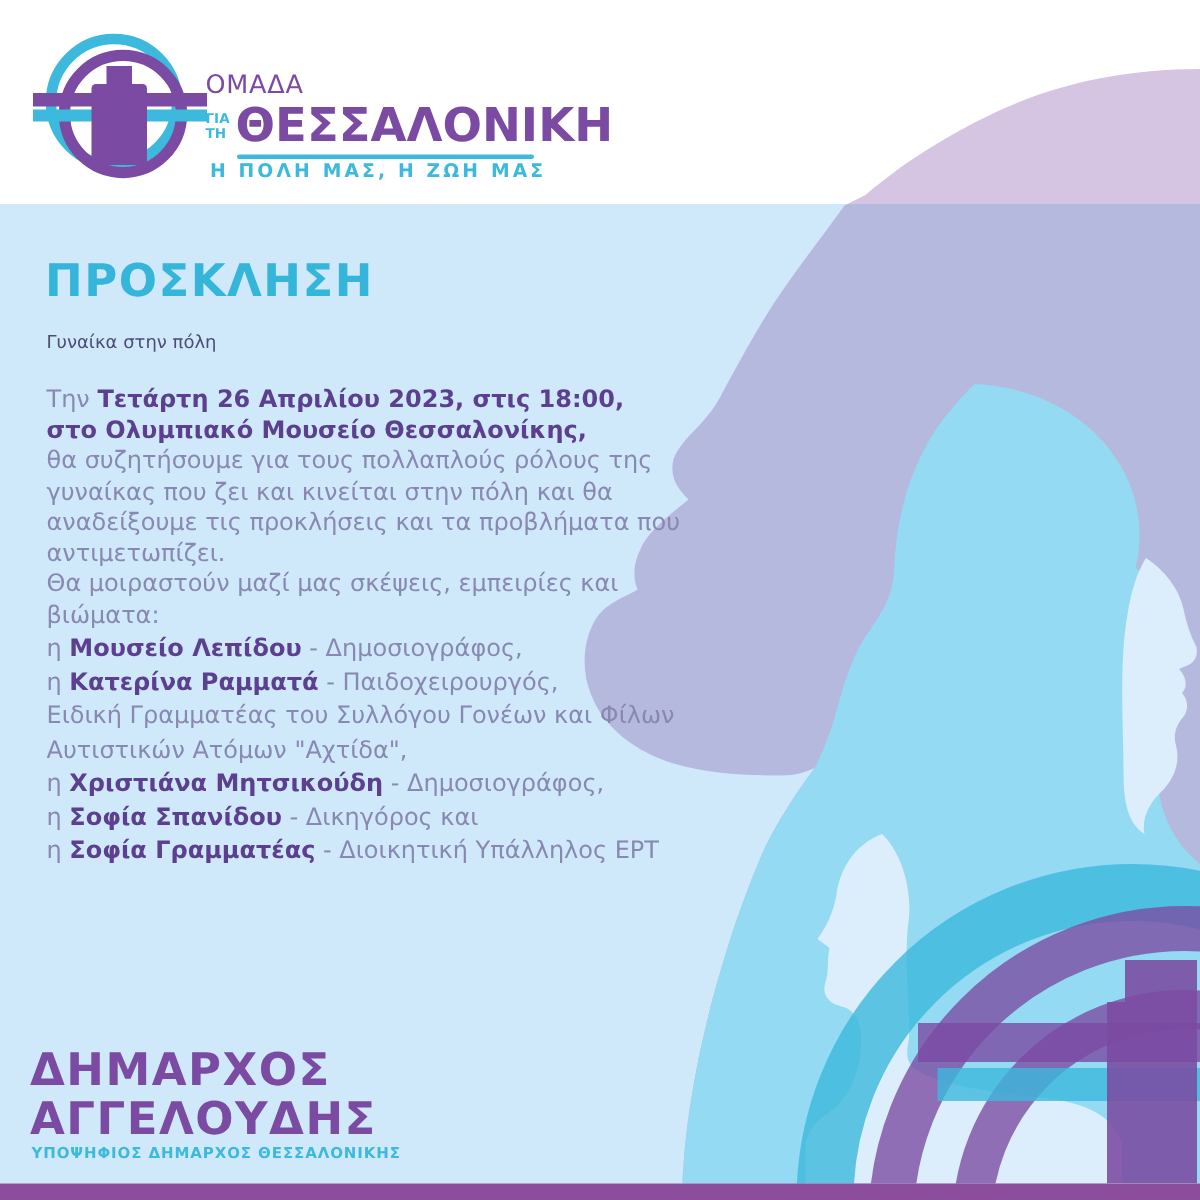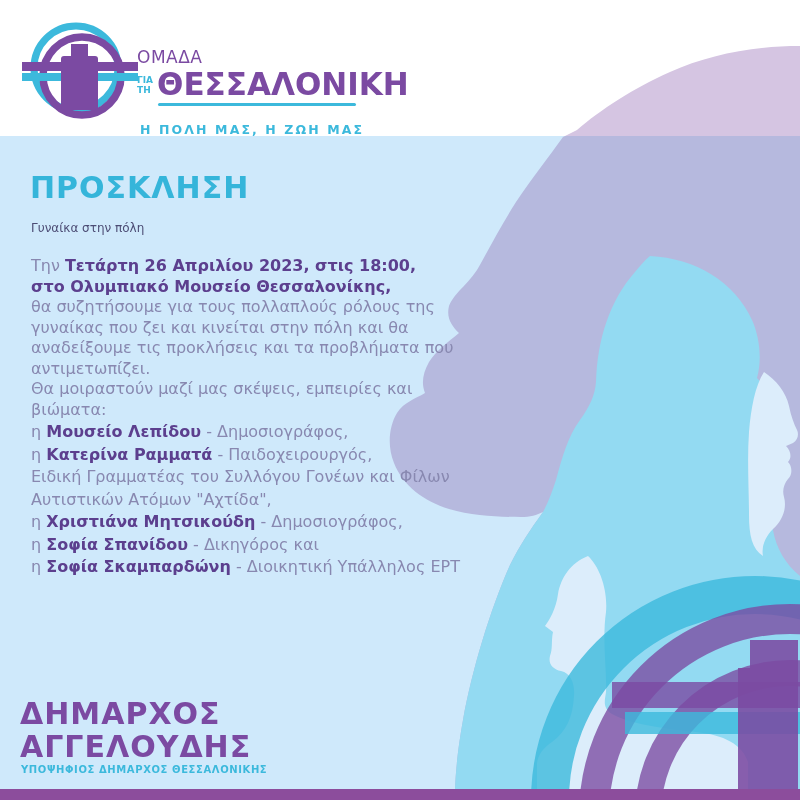--- a/index.html
+++ b/index.html
@@ -35,21 +35,21 @@
 
   .txt{position:absolute;white-space:nowrap}
 
   
   #header-text{left:137px;top:44px}
   .team-line1{font-size:17px;font-weight:400;color:var(--purple);letter-spacing:.5px;line-height:26px}
   .team-row{display:flex;align-items:flex-end;margin-top:1px}
   .team-prefix{font-size:9px;font-weight:800;color:var(--cyan);line-height:10px;margin-right:4px;margin-bottom:2px;white-space:pre-line}
   .team-line2{font-size:31px;font-weight:800;color:var(--purple);line-height:26px}
   .team-divider{height:3px;width:198px;background:var(--cyan);margin:6px 0 0 21px;border-radius:2px}
-  .team-tagline{margin-top:16px;margin-left:3px;font-size:12.5px;font-weight:800;color:var(--cyan);letter-spacing:2.1px}
+  .team-tagline{margin-top:0;margin-left:3px;font-size:12.5px;font-weight:800;color:var(--cyan);letter-spacing:2.1px}
 
   
   #invitation-title{left:30px;top:170px;font-size:30px;font-weight:800;color:var(--title-cyan);letter-spacing:1px}
   #invitation-subtitle{left:31px;top:221px;font-size:12px;font-weight:400;color:var(--dark-text)}
   #intro{left:31px;top:256px;width:470px;font-size:16px;line-height:20.5px;color:var(--body-text)}
   #intro b{font-weight:700;color:var(--name-text)}
   #speakers{left:31px;top:421px;width:470px;font-size:16px;line-height:22.5px;color:var(--body-text)}
   #speakers .name{font-weight:700;color:var(--name-text)}
 
   
@@ -181,21 +181,21 @@
   <div class="txt" id="invitation-title">ΠΡΟΣΚΛΗΣΗ</div>
   <div class="txt" id="invitation-subtitle">Γυναίκα στην πόλη</div>
   <div class="txt" id="intro"><span>Την </span><b>Τετάρτη 26 Απριλίου 2023, στις 18:00,</b><br><b>στο Ολυμπιακό Μουσείο Θεσσαλονίκης,</b><br><span>θα συζητήσουμε για τους πολλαπλούς ρόλους της</span><br><span>γυναίκας που ζει και κινείται στην πόλη και θα</span><br><span>αναδείξουμε τις προκλήσεις και τα προβλήματα που</span><br><span>αντιμετωπίζει.</span><br><span>Θα μοιραστούν μαζί μας σκέψεις, εμπειρίες και</span><br><span>βιώματα:</span></div>
   <div class="txt" id="speakers">
       <div><span>η </span><span class="name">Μουσείο Λεπίδου</span><span> - Δημοσιογράφος,</span></div>
       <div><span>η </span><span class="name">Κατερίνα Ραμματά</span><span> - Παιδοχειρουργός,</span></div>
       <div>Ειδική Γραμματέας του Συλλόγου Γονέων και Φίλων</div>
       <div>Αυτιστικών Ατόμων "Αχτίδα",</div>
       <div><span>η </span><span class="name">Χριστιάνα Μητσικούδη</span><span> - Δημοσιογράφος,</span></div>
       <div><span>η </span><span class="name">Σοφία Σπανίδου</span><span> - Δικηγόρος και</span></div>
-      <div><span>η </span><span class="name">Σοφία Σκαμπαρδώνη</span><span> - Διοικητική Υπάλληλος ΕΡΤ</span></div>
+      <div><span>η </span><span class="name">Σοφία Γραμματέας</span><span> - Διοικητική Υπάλληλος ΕΡΤ</span></div>
     </div>
 
   <div class="txt" id="footer-name">
     <div>ΔΗΜΑΡΧΟΣ</div>
     <div>ΑΓΓΕΛΟΥΔΗΣ</div>
   </div>
   <div class="txt" id="footer-role">ΥΠΟΨΗΦΙΟΣ ΔΗΜΑΡΧΟΣ ΘΕΣΣΑΛΟΝΙΚΗΣ</div>
 
 </div>
 

